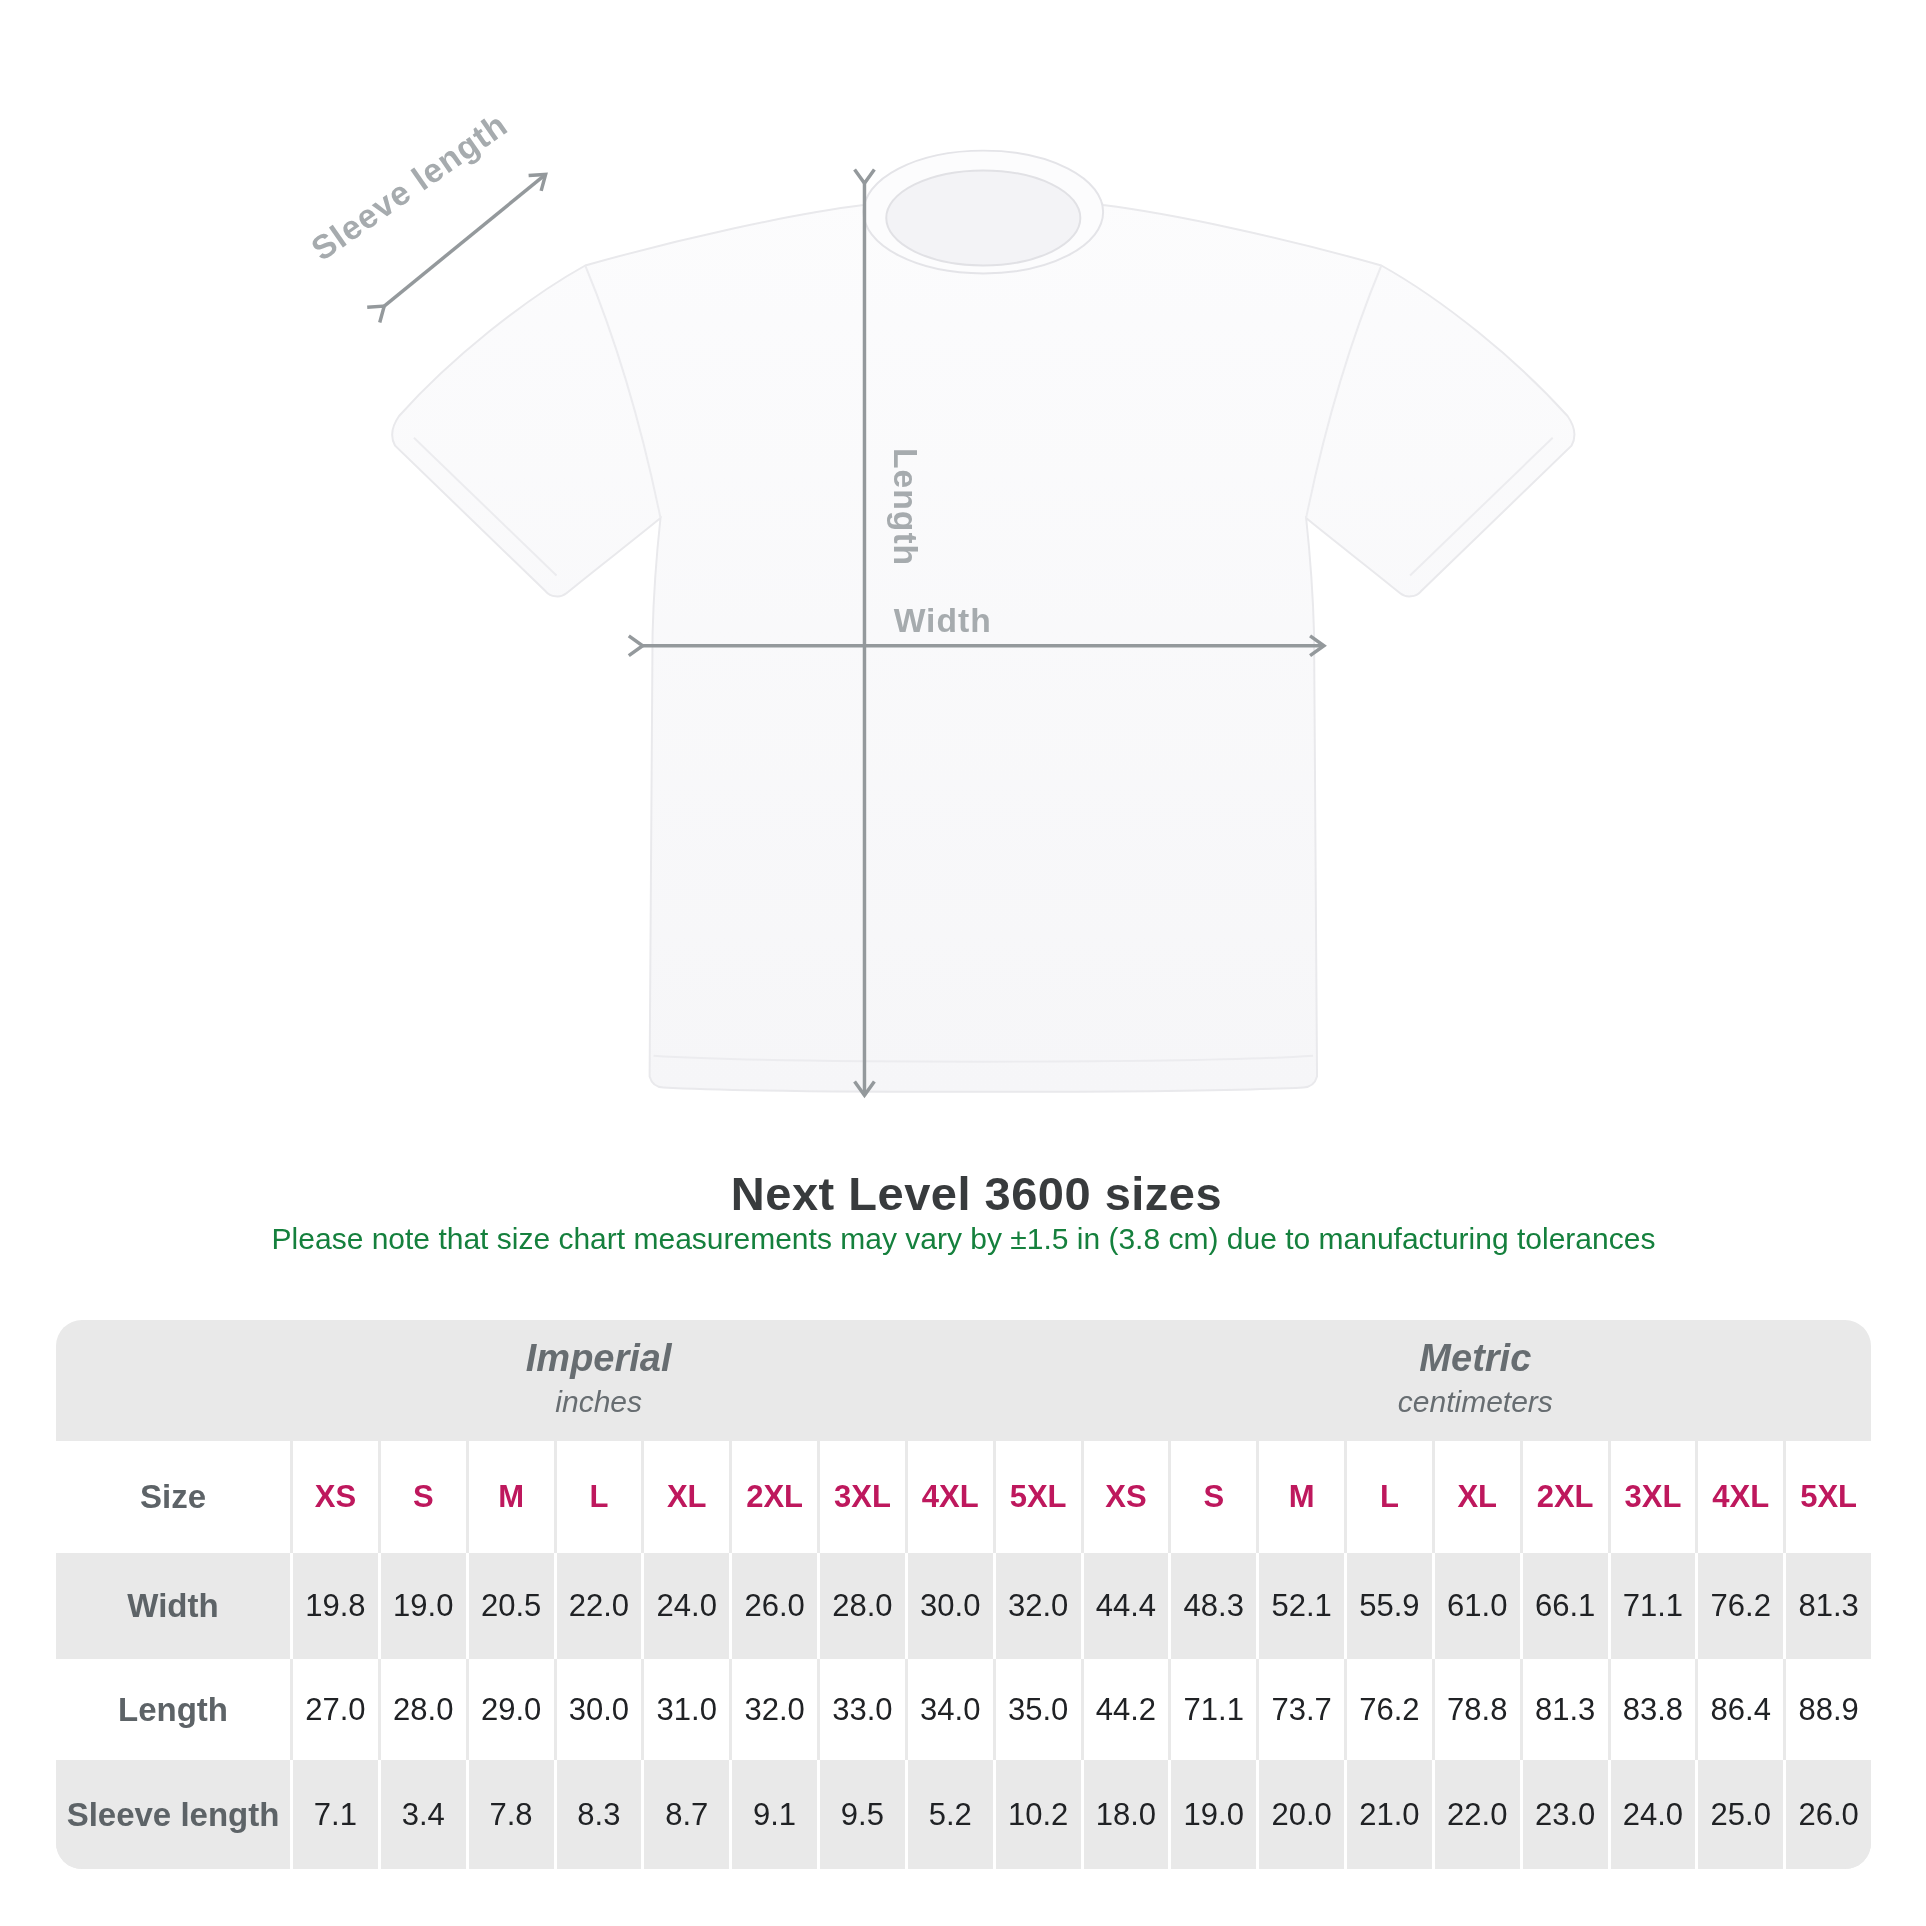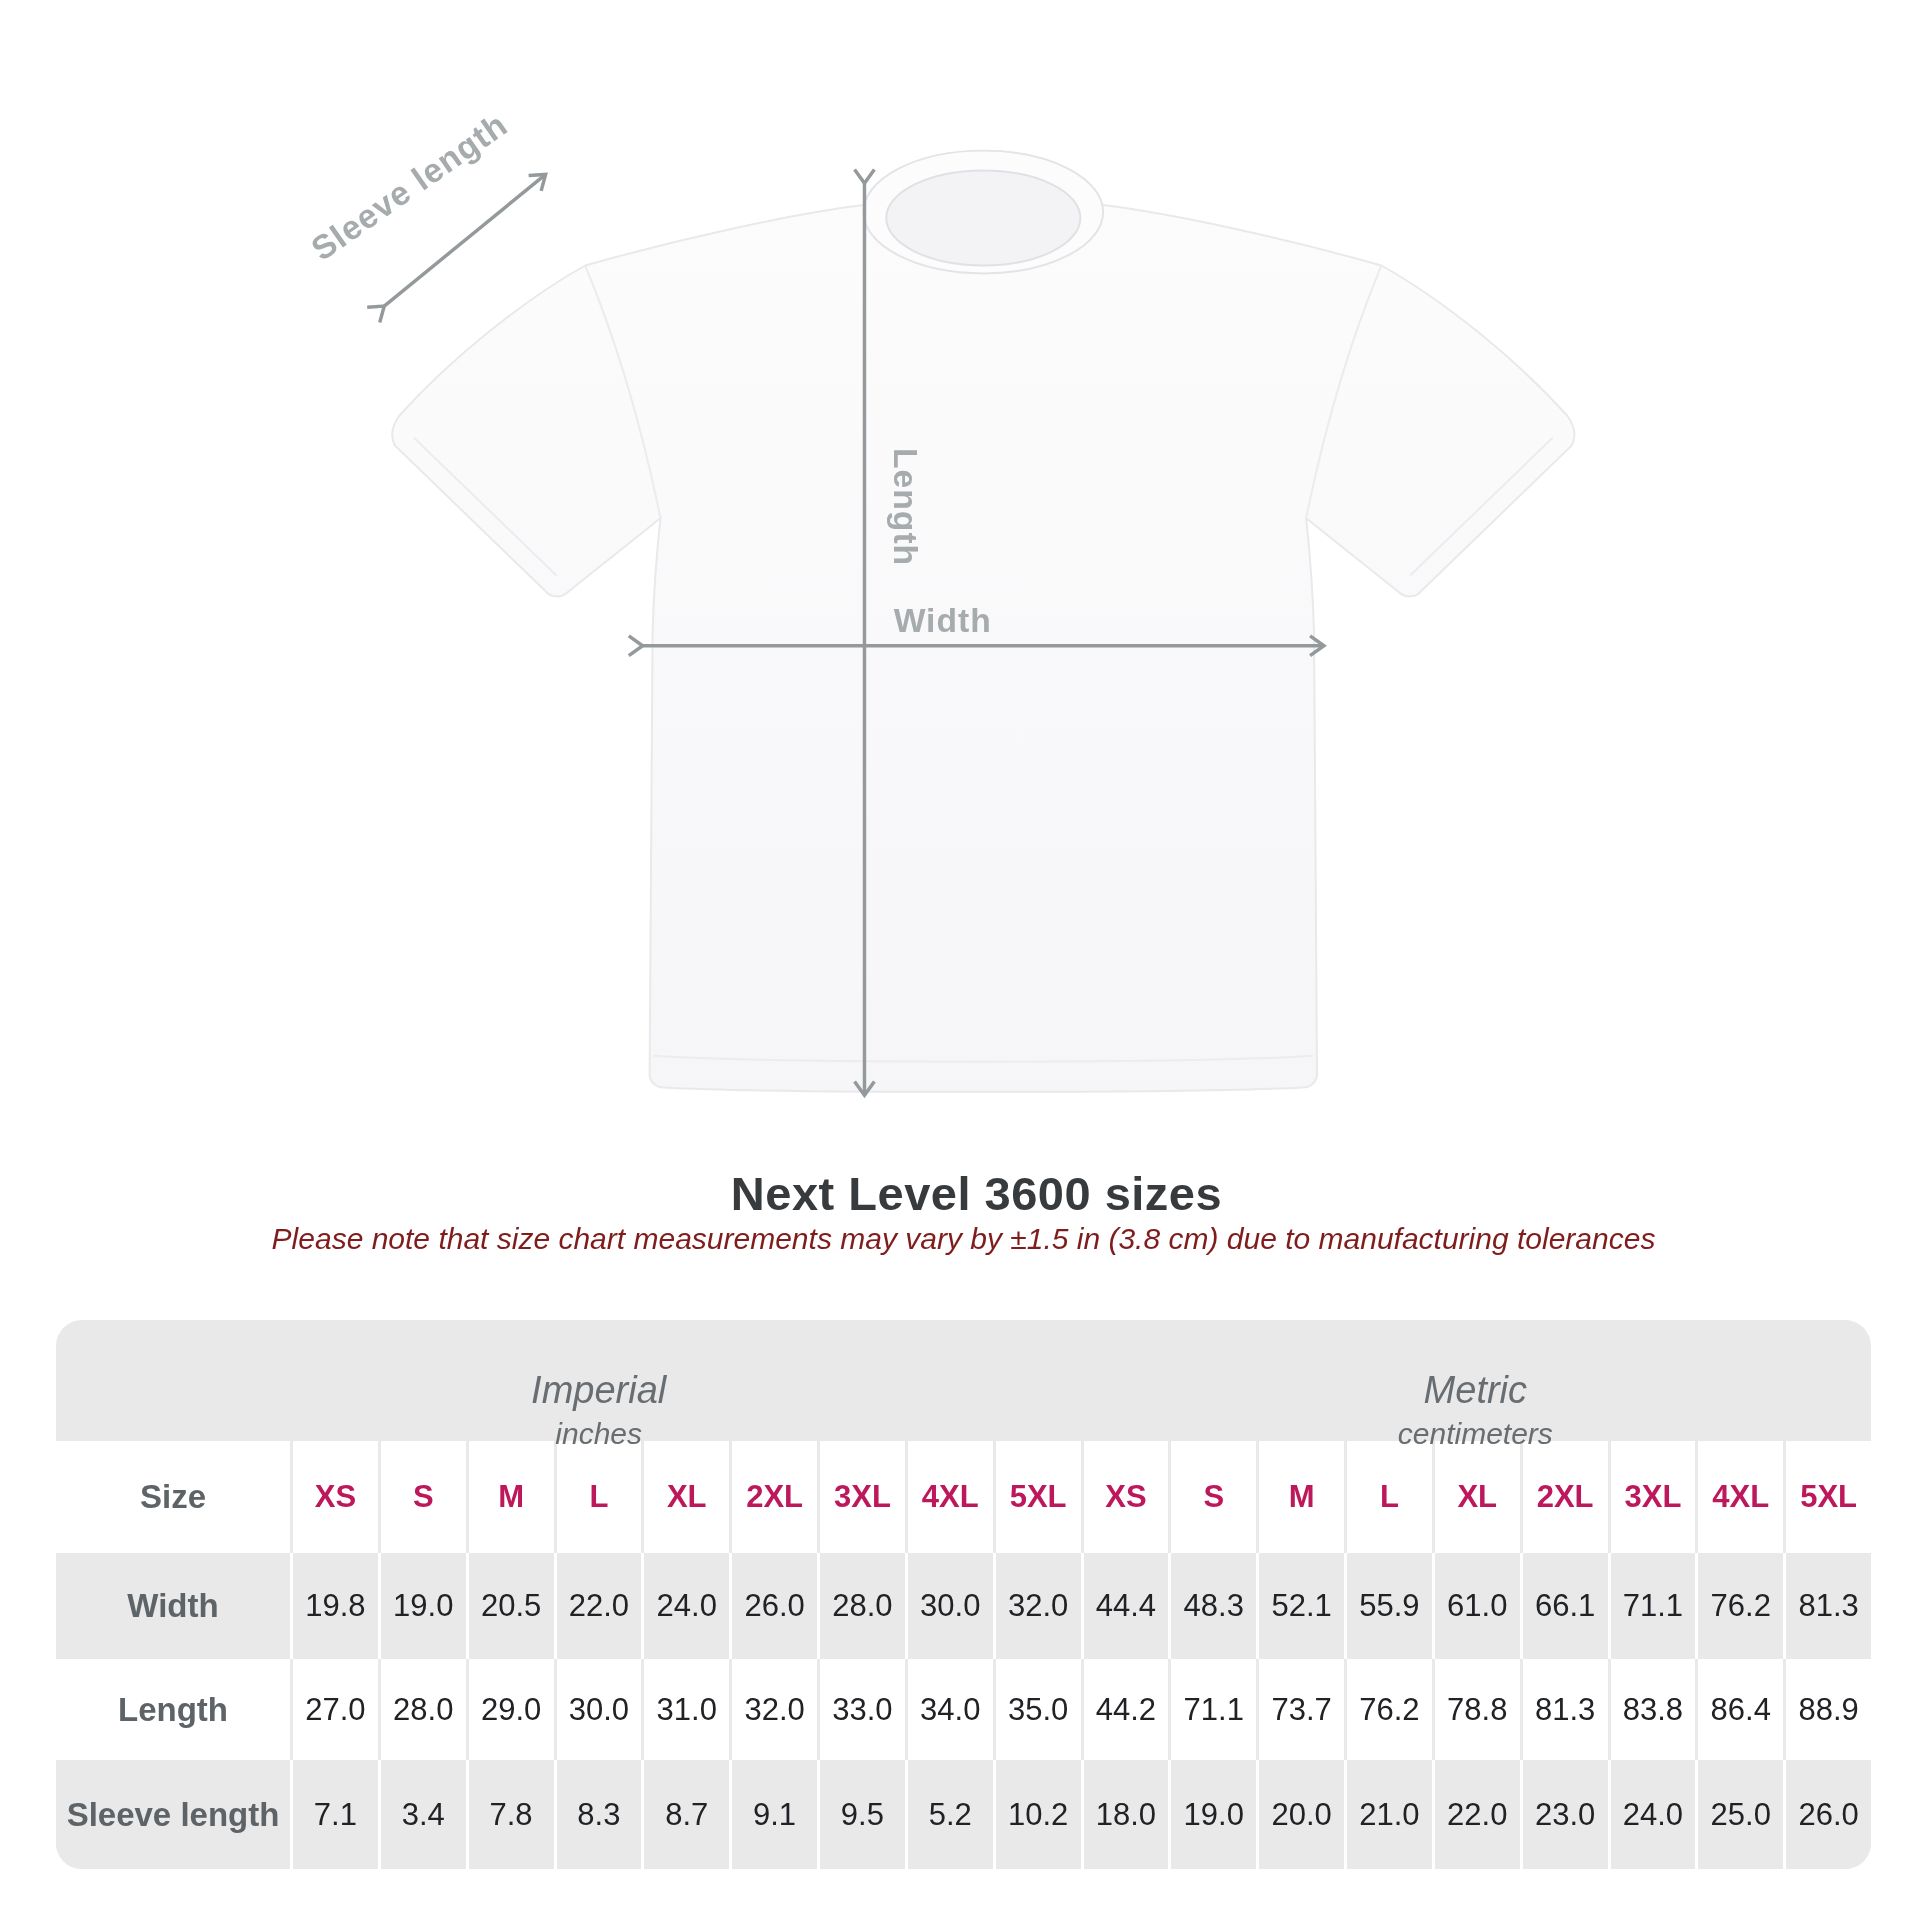--- a/index.html
+++ b/index.html
@@ -13,21 +13,21 @@
   .shirt-svg{position:absolute;top:0;left:0;}
   .page-title{
     position:absolute;top:1166px;left:13px;width:100%;
     text-align:center;
     font-size:47px;font-weight:bold;color:#383b3d;
     letter-spacing:0.5px;
   }
   .page-subtitle{
     position:absolute;top:1222px;left:0;width:100%;
     text-align:center;
-    font-size:30px;font-style:italic;color:#7f1d1d;
+    font-size:30px;color:#15803d;
   }
   .size-table{
     position:absolute;top:1320px;left:56px;
     width:1815px;height:549px;
     background:#e9e9e9;
     border-radius:26px;
     overflow:hidden;
     display:grid;
     grid-template-columns:234px repeat(18,1fr);
     grid-template-rows:121px 112px 106px 101px 110px;
@@ -36,23 +36,22 @@
     grid-column:1 / -1;
     position:relative;
   }
   .group-stack{
     position:absolute;top:14px;
     transform:translateX(-50%);
     text-align:center;color:#676d71;
     white-space:nowrap;
   }
   .group-stack .g-label{
-    font-size:38px;font-weight:normal;font-style:italic;
+    font-size:38px;font-weight:bold;font-style:italic;
     line-height:48px;
-    margin-top:32px;
   }
   .group-stack .g-unit{
     font-size:30px;font-style:italic;
     line-height:40px;
   }
   .cell{
     display:flex;align-items:center;justify-content:center;
     border-left:3px solid transparent;
     white-space:nowrap;
   }

